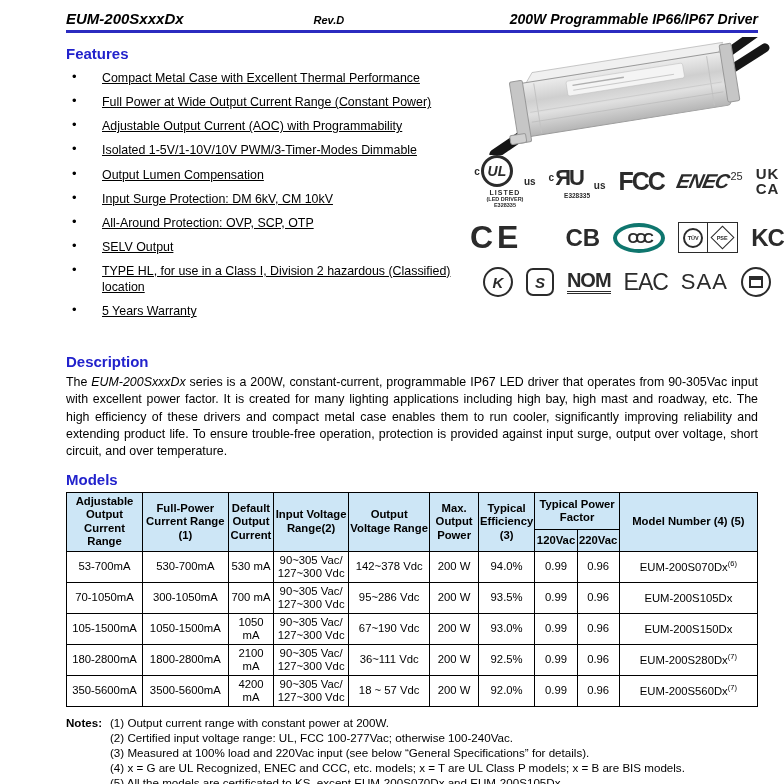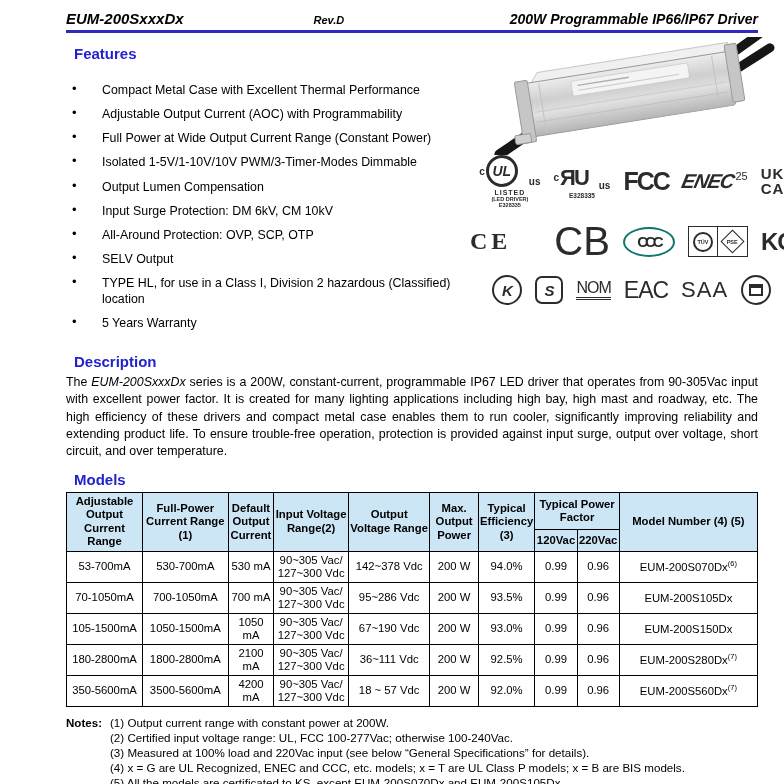--- a/index.html
+++ b/index.html
@@ -6,26 +6,26 @@
   html,body { width:784px; height:784px; background:#ffffff; font-family:"Liberation Sans", sans-serif; color:#000; }
   .page { width:784px; height:784px; padding:10px 26px 0 66px; overflow:hidden; }
 
   
   .doc-header { display:flex; align-items:baseline; padding-bottom:3px; border-bottom:3px solid #2b2bc0; }
   .hdr-model { font-size:15px; font-weight:bold; font-style:italic; }
   .hdr-rev { font-size:11px; font-weight:bold; font-style:italic; margin-left:130px; }
   .hdr-title { margin-left:auto; font-size:14px; font-weight:bold; font-style:italic; }
 
   
-  .sec-heading { color:#2222cc; font-size:15px; font-weight:bold; margin:10px 0 4px 8px; }
+  .sec-heading { color:#2222cc; font-size:15px; font-weight:bold; margin:10px 0 4px 0; }
 
   
   .top { display:flex; margin-top:2px; height:308px; }
   .features-col { width:404px; flex:0 0 404px; }
-  ul.features { list-style:none; margin-top:20px; }
+  ul.features { list-style:none; margin-top:8px;text-decoration:underline; }
   ul.features li { position:relative; font-size:12.4px; line-height:1.3; padding-left:36px; margin-bottom:8px; }
   ul.features li::before { content:"\2022"; position:absolute; left:6px; top:-1px; font-size:13px; }
 
   .right-col { flex:1; display:flex; flex-direction:column; align-items:center; }
 
   
   .marks { color:#2b2b2b; width:100%; }
   .marks-row { display:flex; align-items:center; justify-content:center; gap:13px; margin-bottom:11px; }
   .mark { display:flex; flex-direction:column; align-items:center; }
 
@@ -38,34 +38,34 @@
   .ul-sub2 { font-size:5.5px; font-weight:bold; }
   .ru-letters { font-size:22px; font-weight:bold; letter-spacing:-2px; }
   .ul-code { font-size:6.5px; font-weight:bold; margin-top:1px; }
 
   .fcc { font-size:25px; font-weight:bold; letter-spacing:-2px; }
   .enec { font-size:20px; font-weight:bold; font-style:italic; transform:skewX(-12deg); letter-spacing:-1px; }
   .enec-num { font-size:11px; margin-left:2px; align-self:flex-start; font-weight:normal; }
   .enec-wrap { display:flex; align-items:center; }
   .ukca { font-size:15px; font-weight:bold; line-height:0.95; letter-spacing:1px; text-align:left; }
 
-  .ce { font-size:24px; font-weight:bold; letter-spacing:4px;font-family:Liberation Serif, serif; }
-  .cb { font-size:40px; font-weight:normal; letter-spacing:0px;margin-left:30px; }
-  .ccc { width:52px; height:30px; border:2px solid #0f766e; border-radius:50%; display:flex; align-items:center; justify-content:center; font-size:15px; font-weight:bold; letter-spacing:-3px; }
+  .ce { font-size:32px; font-weight:bold; letter-spacing:4px; }
+  .cb { font-size:24px; font-weight:bold; letter-spacing:0px;margin-left:30px; }
+  .ccc { width:52px; height:30px; border:4px solid #0f766e; border-radius:50%; display:flex; align-items:center; justify-content:center; font-size:15px; font-weight:bold; letter-spacing:-3px; }
   .tuvpse { display:flex; border:1px solid #2b2b2b; }
   .tuv-box,.pse-box { width:29px; height:29px; display:flex; align-items:center; justify-content:center; }
   .tuv-box { border-right:1px solid #2b2b2b; }
   .tuv-inner { width:20px; height:20px; border:2px solid #2b2b2b; border-radius:50%; display:flex; align-items:center; justify-content:center; font-size:5.5px; font-weight:bold; }
   .pse-inner { width:17px; height:17px; border:1.5px solid #2b2b2b; transform:rotate(45deg); display:flex; align-items:center; justify-content:center; }
   .pse-inner span { transform:rotate(-45deg); font-size:5.5px; font-weight:bold; }
   .kc { font-size:24px; font-weight:bold; letter-spacing:-1px; }
 
   .ks-circ { width:30px; height:30px; border:2.5px solid #2b2b2b; border-radius:50%; display:flex; align-items:center; justify-content:center; font-size:15px; font-weight:bold; font-style:italic; }
   .s-sq { width:28px; height:28px; border:2px solid #2b2b2b; border-radius:7px; display:flex; align-items:center; justify-content:center; font-size:15px; font-weight:bold; font-style:italic; }
-  .nom { font-size:16px; font-weight:normal; letter-spacing:-1px; border-bottom:3px double #2b2b2b; line-height:1.05; }
+  .nom { font-size:20px; font-weight:bold; letter-spacing:-1px; border-bottom:3px double #2b2b2b; line-height:1.05; }
   .eac { font-size:23px; font-weight:normal; letter-spacing:-1px; }
   .saa { font-size:22px; font-weight:normal; letter-spacing:1px; }
   .rcm-circ { width:30px; height:30px; border:2px solid #2b2b2b; border-radius:50%; display:flex; align-items:center; justify-content:center; }
   .rcm-inner { width:14px; height:12px; border:2px solid #2b2b2b; border-top-width:4px; }
 
   
   .desc-text { font-size:12.4px; line-height:1.4; text-align:justify; }
   .desc-model { font-style:italic; }
 
   
@@ -94,22 +94,22 @@
     <span class="hdr-rev">Rev.D</span>
     <span class="hdr-title">200W Programmable IP66/IP67 Driver</span>
   </div>
 
   <div class="top">
 
     <div class="features-col">
       <div class="sec-heading">Features</div>
       <ul class="features">
         <li>Compact Metal Case with Excellent Thermal Performance</li>
+        <li>Full Power at Wide Output Current Range (Constant Power)</li>
         <li>Adjustable Output Current (AOC) with Programmability</li>
-        <li>Full Power at Wide Output Current Range (Constant Power)</li>
         <li>Isolated 1-5V/1-10V/10V PWM/3-Timer-Modes Dimmable</li>
         <li>Output Lumen Compensation</li>
         <li>Input Surge Protection: DM 6kV, CM 10kV</li>
         <li>All-Around Protection: OVP, SCP, OTP</li>
         <li>SELV Output</li>
         <li>TYPE HL, for use in a Class I, Division 2 hazardous (Classified) location</li>
         <li>5 Years Warranty</li>
       </ul>
     </div>
 
@@ -253,21 +253,21 @@
 127~300 Vdc</td>
           <td>142~378 Vdc</td>
           <td>200 W</td>
           <td>94.0%</td>
           <td>0.99</td>
           <td>0.96</td>
           <td class="model-cell"><span>EUM-200S070Dx</span><sup class="note-sup">(6)</sup></td>
         </tr>
         <tr>
           <td>70-1050mA</td>
-          <td>700-1050mA</td>
+          <td>300-1050mA</td>
           <td>700 mA</td>
           <td class="pre">90~305 Vac/
 127~300 Vdc</td>
           <td>95~286 Vdc</td>
           <td>200 W</td>
           <td>93.5%</td>
           <td>0.99</td>
           <td>0.96</td>
           <td class="model-cell"><span>EUM-200S105Dx</span><sup class="note-sup"></sup></td>
         </tr>

